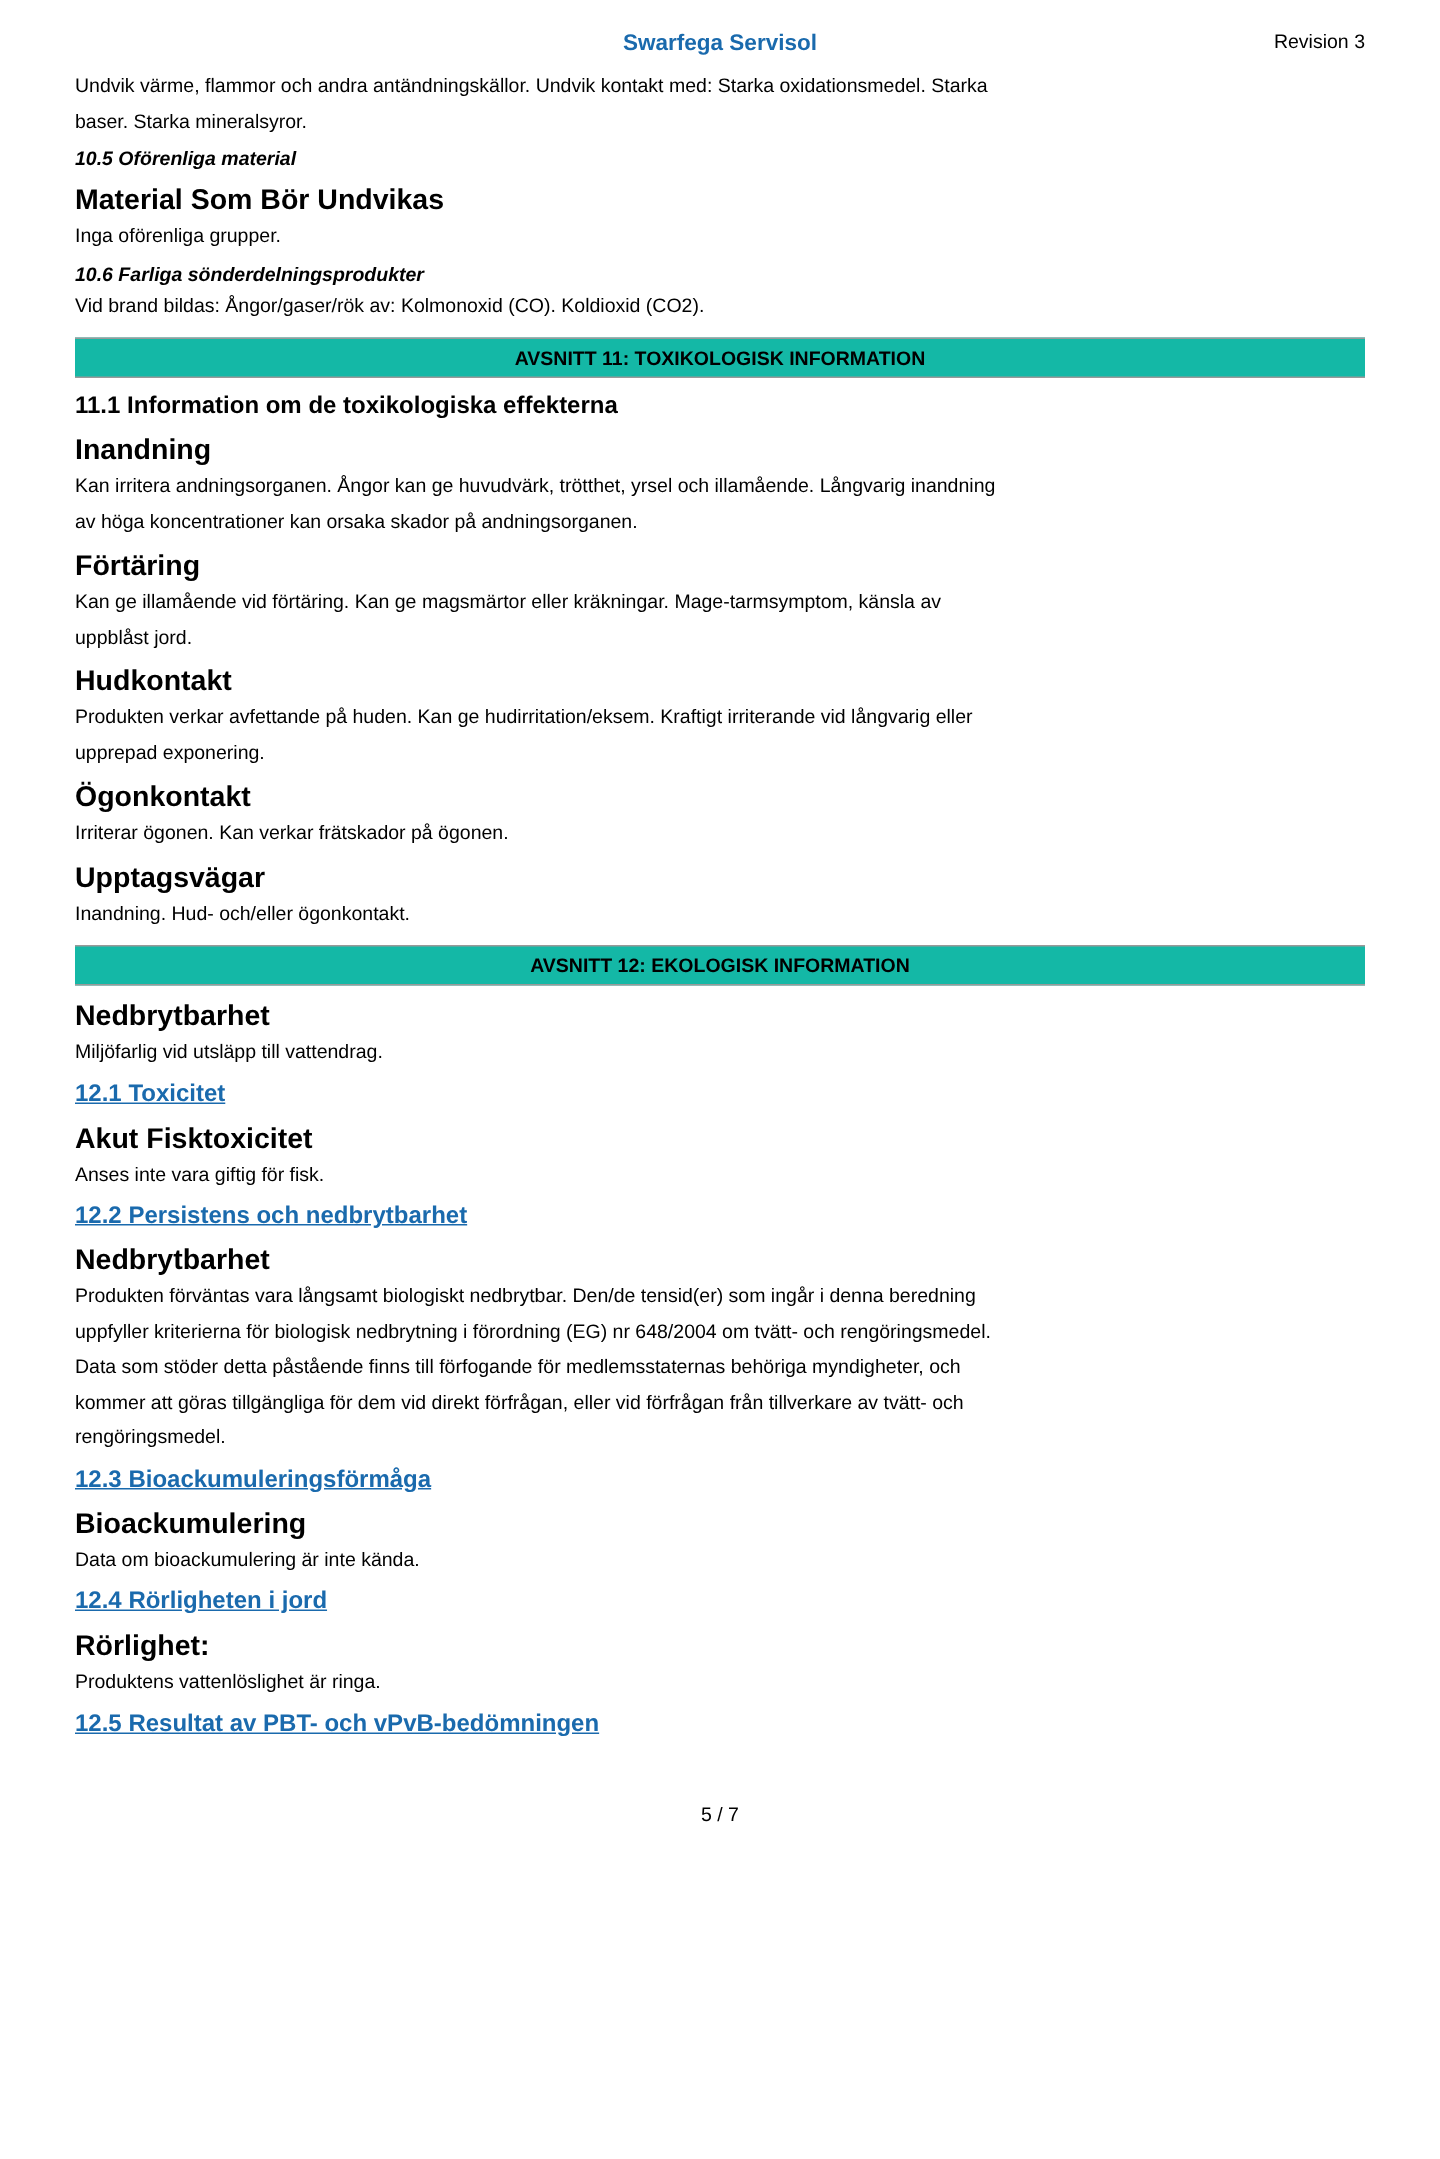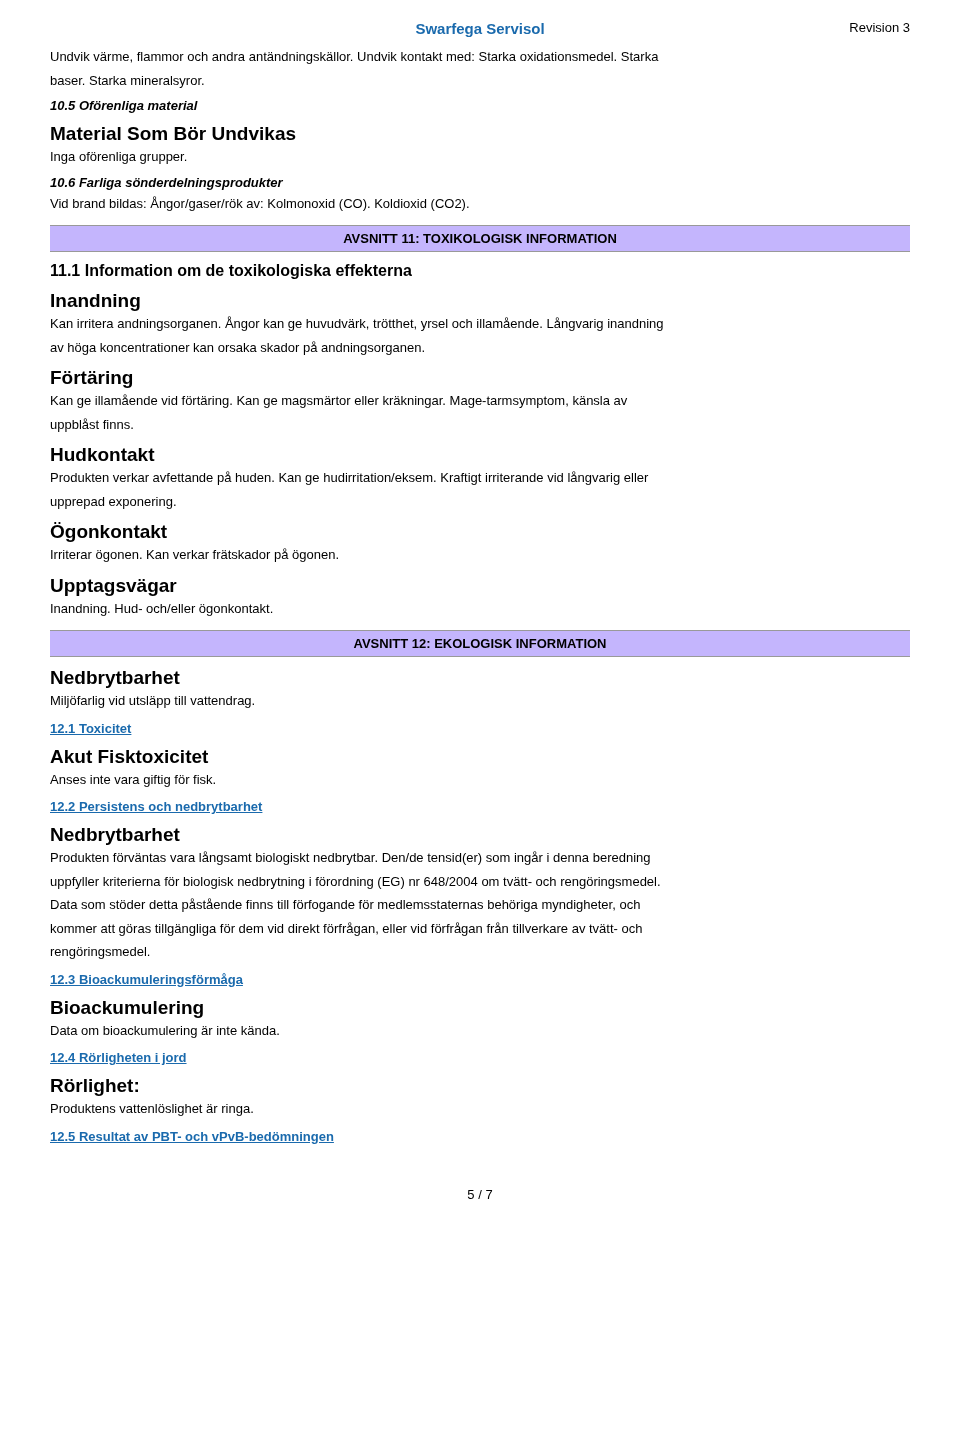--- a/index.html
+++ b/index.html
@@ -32,37 +32,37 @@
       min-width: 120px;
       font-size: 13px;
     }
     .doc-title {
       color: #1a6aad;
       font-size: 15px;
       font-weight: bold;
       text-align: center;
     }
     .section-header {
-      background-color: #c4b5fd;
+      background-color: #14b8a6;
       padding: 5px 10px;
       font-weight: bold;
       font-size: 13px;
       text-align: center;
       margin: 12px 0 8px 0;
       border-top: 1px solid #999;
       border-bottom: 1px solid #999;
     }
     .subsection-title {
       font-weight: bold;
       font-size: 16px;
       margin: 10px 0 4px 0;
     }
     .subsection-title-underline {
       font-weight: bold;
-      font-size: 13px;
+      font-size: 16px;
       margin: 10px 0 4px 0;
       text-decoration: underline;
       color: #1a6aad;
     }
     .bold-heading {
       font-weight: bold;
       font-size: 19px;
       margin: 10px 0 2px 0;
     }
     .body-text {
@@ -108,21 +108,21 @@
 <div class="section-header">AVSNITT 11: TOXIKOLOGISK INFORMATION</div>
 
 <p class="subsection-title">11.1 Information om de toxikologiska effekterna</p>
 
 <p class="bold-heading">Inandning</p>
 <p class="body-text">Kan irritera andningsorganen.  Ångor kan ge huvudvärk,  trötthet,  yrsel och illamående.  Långvarig inandning</p>
 <p class="body-text">av höga koncentrationer kan orsaka skador på andningsorganen.</p>
 
 <p class="bold-heading">Förtäring</p>
 <p class="body-text">Kan ge illamående vid förtäring.  Kan ge magsmärtor eller kräkningar.  Mage-tarmsymptom,  känsla av</p>
-<p class="body-text">uppblåst finns.</p>
+<p class="body-text">uppblåst jord.</p>
 
 <p class="bold-heading">Hudkontakt</p>
 <p class="body-text">Produkten verkar avfettande på huden.  Kan ge hudirritation/eksem.  Kraftigt irriterande vid långvarig eller</p>
 <p class="body-text">upprepad exponering.</p>
 
 <p class="bold-heading">Ögonkontakt</p>
 <p class="body-text">Irriterar ögonen.  Kan verkar frätskador på ögonen.</p>
 
 <p class="bold-heading">Upptagsvägar</p>
 <p class="body-text">Inandning.  Hud- och/eller ögonkontakt.</p>

